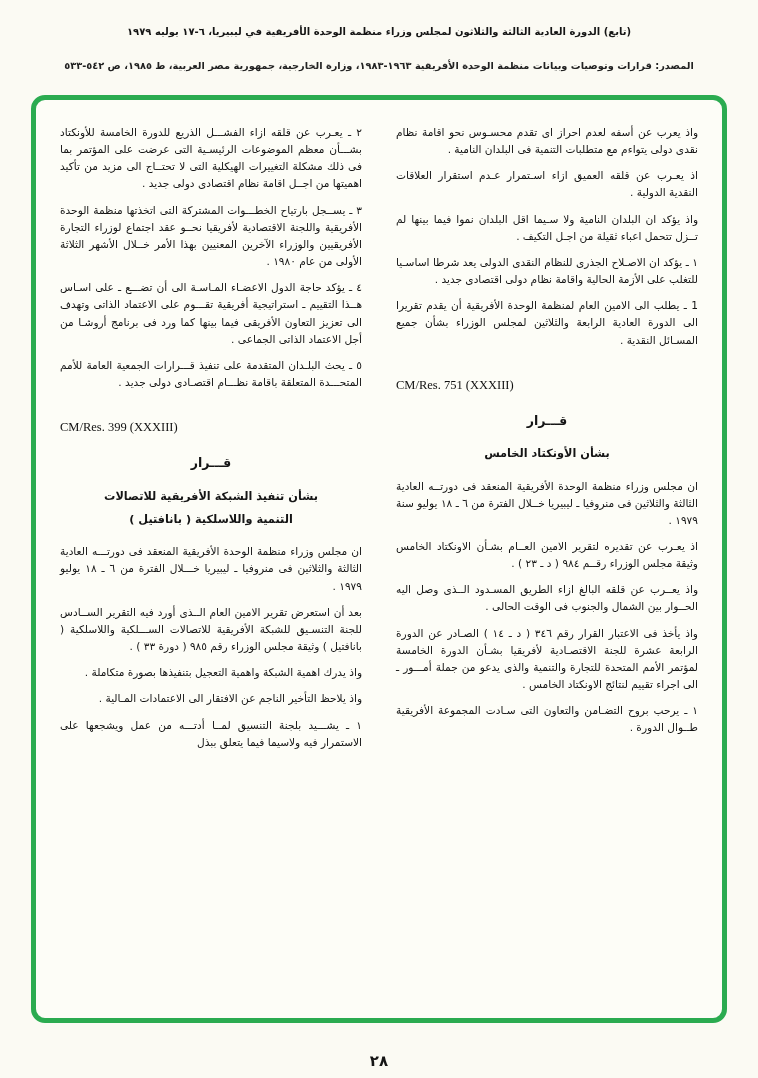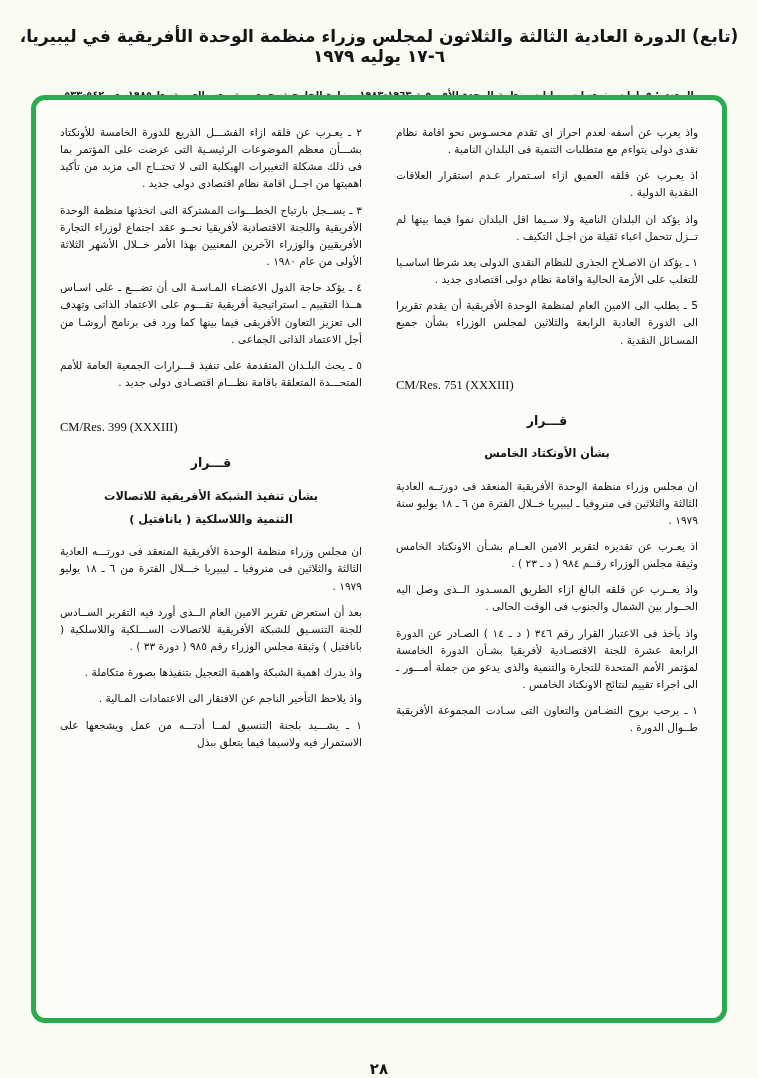--- a/index.html
+++ b/index.html
@@ -12,21 +12,21 @@
     color: #151515;
     font-family: "DejaVu Sans", sans-serif;
     overflow: hidden;
   }
   .header {
     direction: rtl;
     text-align: center;
     padding-top: 26px;
   }
   .header-title {
-    font-size: 17px;
+    font-size: 10px;
     font-weight: bold;
     letter-spacing: 0.2px;
   }
   .header-source {
     font-size: 9.8px;
     font-weight: bold;
     margin-top: 23px;
     color: #222;
   }
   .frame {
@@ -76,21 +76,21 @@
   }
   .res-subtitle {
     text-align: center;
     font-weight: bold;
     font-size: 11.3px;
     margin: 0 0 5px 0;
   }
   .res-subtitle.last { margin-bottom: 14px; }
   .footer {
     position: absolute;
-    bottom: 0;
+    bottom: 8px;
     left: 0;
     width: 100%;
     text-align: center;
   }
   .page-number {
     font-size: 15px;
     font-weight: bold;
   }
 </style>
 </head>
@@ -104,21 +104,21 @@
   </header>
 
   <div class="frame">
     <div class="columns">
 
       <section class="col">
         <p class="para">واذ يعرب عن أسفه لعدم احراز اى تقدم محسـوس نحو اقامة نظام نقدى دولى يتواءم مع متطلبات التنمية فى البلدان النامية .</p>
         <p class="para">اذ يعـرب عن قلقه العميق ازاء اسـتمرار عـدم استقرار العلاقات النقدية الدولية .</p>
         <p class="para">واذ يؤكد ان البلدان النامية ولا سـيما اقل البلدان نموا فيما بينها لم تــزل تتحمل اعباء ثقيلة من اجـل التكيف .</p>
         <p class="para">١ ـ يؤكد ان الاصـلاح الجذرى للنظام النقدى الدولى يعد شرطا اساسـيا للتغلب على الأزمة الحالية واقامة نظام دولى اقتصادى جديد .</p>
-        <p class="para">5 ـ يطلب الى الامين العام لمنظمة الوحدة الأفريقية أن يقدم تقريرا الى الدورة العادية الرابعة والثلاثين لمجلس الوزراء بشأن جميع المسـائل النقدية .</p>
+        <p class="para">1 ـ يطلب الى الامين العام لمنظمة الوحدة الأفريقية أن يقدم تقريرا الى الدورة العادية الرابعة والثلاثين لمجلس الوزراء بشأن جميع المسـائل النقدية .</p>
 
         <div class="res-id">CM/Res. 751 (XXXIII)</div>
         <div class="res-title">قـــرار</div>
         <div class="res-subtitle last">بشأن الأونكتاد الخامس</div>
 
         <p class="para">ان مجلس وزراء منظمة الوحدة الأفريقية المنعقد فى دورتــه العادية الثالثة والثلاثين فى منروفيا ـ ليبيريا خــلال الفترة من ٦ ـ ١٨ يوليو سنة ١٩٧٩ .</p>
         <p class="para">اذ يعـرب عن تقديره لتقرير الامين العــام بشـأن الاونكتاد الخامس وثيقة مجلس الوزراء رقــم ٩٨٤ ( د ـ ٢٣ ) .</p>
         <p class="para">واذ يعــرب عن قلقه البالغ ازاء الطريق المسـدود الــذى وصل اليه الحــوار بين الشمال والجنوب فى الوقت الحالى .</p>
         <p class="para">واذ يأخذ فى الاعتبار القرار رقم ٣٤٦ ( د ـ ١٤ ) الصـادر عن الدورة الرابعة عشرة للجنة الاقتصـادية لأفريقيا بشـأن الدورة الخامسة لمؤتمر الأمم المتحدة للتجارة والتنمية والذى يدعو من جملة أمـــور ـ الى اجراء تقييم لنتائج الاونكتاد الخامس .</p>
         <p class="para">١ ـ يرحب بروح التضـامن والتعاون التى سـادت المجموعة الأفريقية طــوال الدورة .</p>

